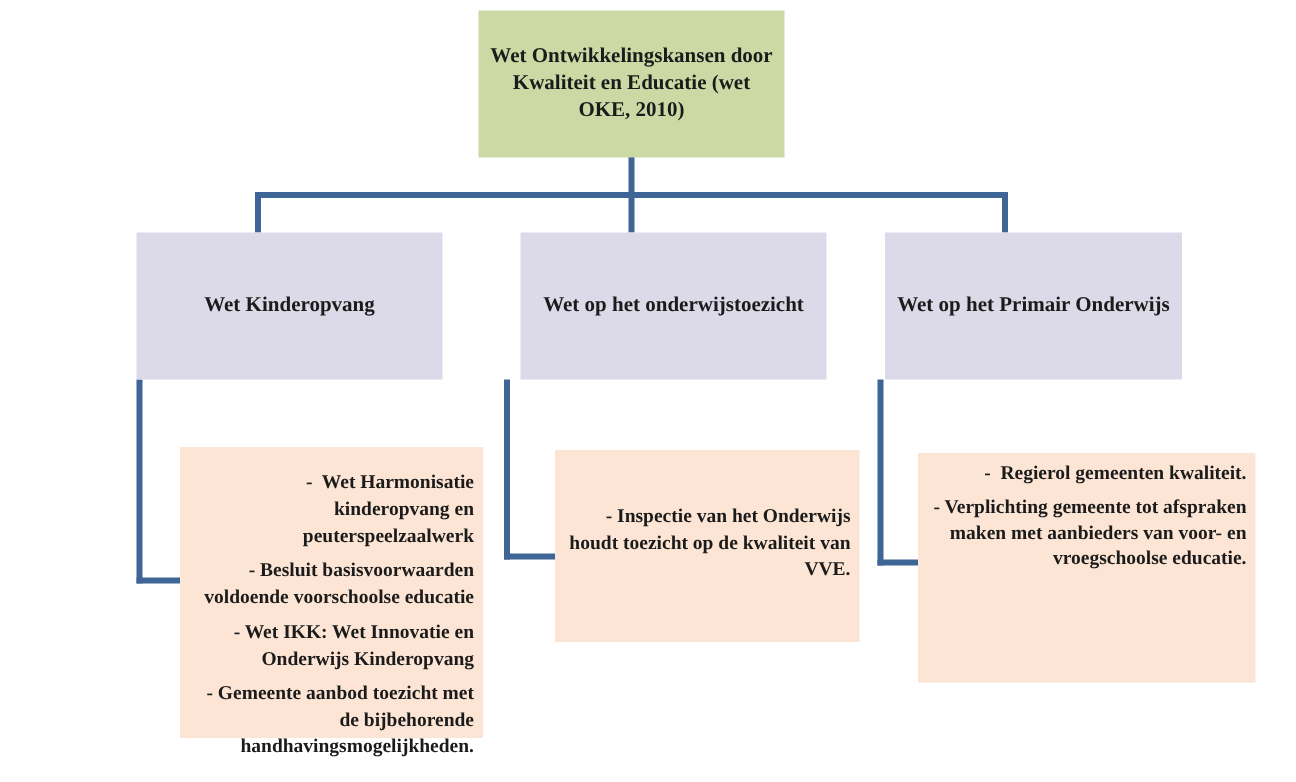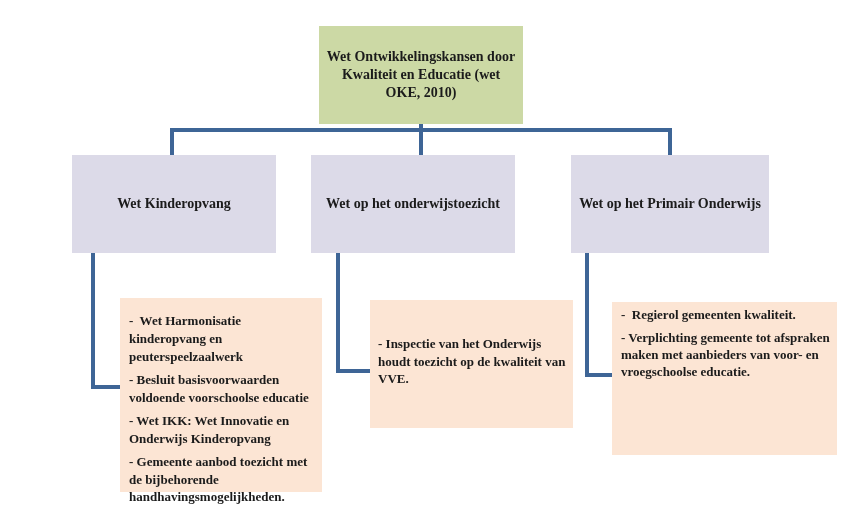--- a/index.html
+++ b/index.html
@@ -23,45 +23,45 @@
     box-sizing:border-box;
     font-weight:700;
   }
   .root-box{
     left:319px;top:7px;width:204px;height:98px;
     background:var(--root-fill);
     display:flex;align-items:center;justify-content:center;
     text-align:center;
     font-size:14px;line-height:1.3;
     padding:0 5px;
-    margin-top:19px;
   }
   .branch-box{
     top:155px;height:98px;
     background:var(--branch-fill);
     display:flex;align-items:center;justify-content:center;
     text-align:center;
     font-size:14px;line-height:1.25;
     padding:0 4px;
+    margin-left:19px;
   }
   #branch-0{left:72px;width:204px;}
-  #branch-1{left:311px;width:204px;}
+  #branch-1{left:328px;width:204px;}
   #branch-2{left:571px;width:198px;}
   .detail-box{
     position:absolute;
     box-sizing:border-box;
     background:var(--detail-fill);
     font-size:13px;
     font-weight:700;
     line-height:1.38;
   }
   #detail-0{left:120px;top:298px;width:202px;height:194px;padding:14px 6px 6px 9px;}
   #detail-1{left:370px;top:300px;width:203px;height:128px;display:flex;flex-direction:column;justify-content:center;padding:0 6px 0 8px;}
   #detail-2{left:612px;top:302px;width:225px;height:153px;padding:5px 6px 4px 9px;line-height:1.3;}
-  .detail-item{white-space:pre-wrap;margin:0 0 5px 0;}
+  .detail-item{white-space:pre-wrap;margin:0 0 5px 0;text-align:right;}
   #detail-2 .detail-item{margin:0 0 6px 0;}
   .line{
     position:absolute;
     background:var(--connector);
   }
   #conn-root-v{left:419px;top:104px;width:4px;height:51px;}
   #conn-h{left:170px;top:128px;width:502px;height:4px;}
   #conn-stub-left{left:170px;top:128px;width:4px;height:27px;}
   #conn-stub-right{left:668px;top:128px;width:4px;height:27px;}
   #conn-b0-v{left:91px;top:253px;width:4px;height:136px;}

